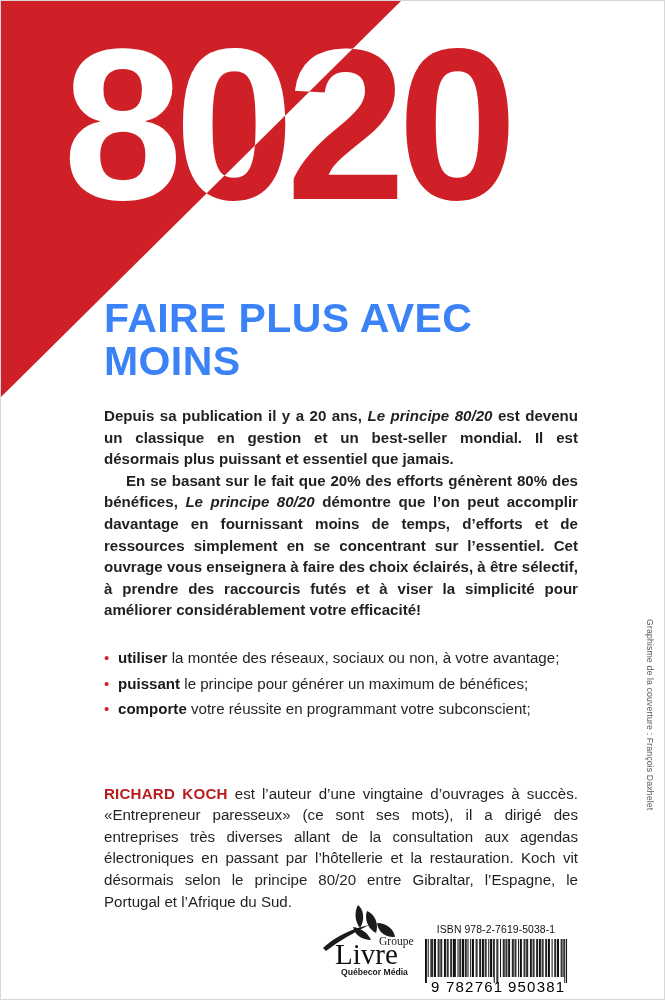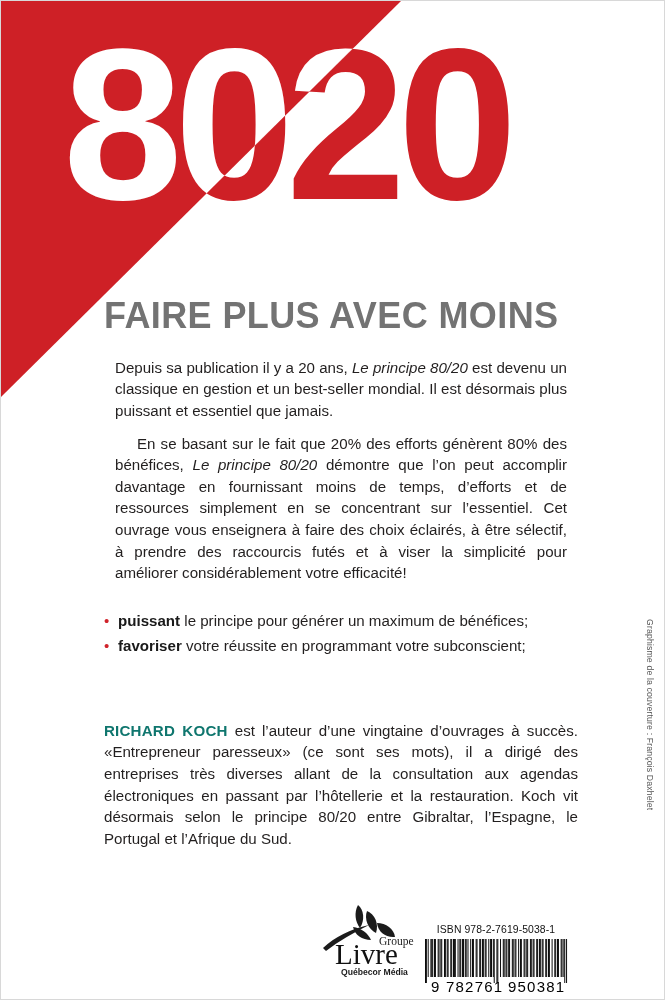--- a/index.html
+++ b/index.html
@@ -48,37 +48,38 @@
   .content {
     position: absolute;
     left: 103px;
     top: 296px;
     width: 474px;
   }
 
   .headline {
     font-family: "Liberation Sans", sans-serif;
     font-weight: bold;
-    font-size: 36px;
+    font-size: 41px;
     letter-spacing: 0.4px;
-    color: #737373;
+    color: #3b82f6;
     margin: 0 0 22px 0;
     line-height: 1.05;
   }
 
   .body-copy {
     font-size: 15.1px;
     line-height: 21.6px;
     color: #221f1f;
     text-align: justify;
     margin: 0;
   }
   .body-copy p {
-    margin: 11px;
+    margin: 0;
     text-indent: 0;
+    font-weight: bold;
   }
   .body-copy p.indent {
     text-indent: 22px;
   }
   .body-copy em {
     font-style: italic;
   }
 
   
   .bullets {
@@ -110,21 +111,21 @@
   
   .bio {
     margin-top: 61px;
     font-size: 15.1px;
     line-height: 21.6px;
     color: #221f1f;
     text-align: justify;
   }
   .bio .author-name {
     font-weight: bold;
-    color: #0f766e;
+    color: #b91c1c;
     letter-spacing: 0.2px;
   }
   .credit-rot {
     position: absolute;
     right: 9px;
     top: 618px;
     writing-mode: vertical-rl;
     text-orientation: mixed;
     font-size: 8.7px;
     color: #555555;
@@ -200,22 +201,23 @@
     <h1 class="headline">FAIRE PLUS AVEC MOINS</h1>
 
     <div class="body-copy">
       <p><span>Depuis sa publication il y a 20 ans, </span><em>Le principe 80/20</em><span> est devenu un classique en gestion et un best-seller mondial. Il est désormais plus puissant et essentiel que jamais.</span></p>
 
       <p class="indent"><span>En se basant sur le fait que 20% des efforts génèrent 80% des bénéfices, </span><em>Le principe 80/20</em><span> démontre que l’on peut accomplir davantage en fournissant moins de temps, d’efforts et de ressources simplement en se concentrant sur l’essentiel. Cet ouvrage vous enseignera à faire des choix éclairés, à être sélectif, à prendre des raccourcis futés et à viser la simplicité pour améliorer considérablement votre efficacité!</span></p>
 
     </div>
 
     <ul class="bullets">
+      <li><b>utiliser</b><span> la montée des réseaux, sociaux ou non, à votre avantage;</span></li>
       <li><b>puissant</b><span> le principe pour générer un maximum de bénéfices;</span></li>
-      <li><b>favoriser</b><span> votre réussite en programmant votre subconscient;</span></li>
+      <li><b>comporte</b><span> votre réussite en programmant votre subconscient;</span></li>
     </ul>
 
     <div class="bio"><span class="author-name">RICHARD KOCH</span><span> est l’auteur d’une vingtaine d’ouvrages à succès. «Entrepreneur paresseux» (ce sont ses mots), il a dirigé des entreprises très diverses allant de la consultation aux agendas électroniques en passant par l’hôtellerie et la restauration. Koch vit désormais selon le principe 80/20 entre Gibraltar, l’Espagne, le Portugal et l’Afrique du Sud.</span></div>
 
   </div>
 
   <div class="credit-rot">Graphisme de la couverture : François Daxhelet</div>
 
   <div class="footer">
 

